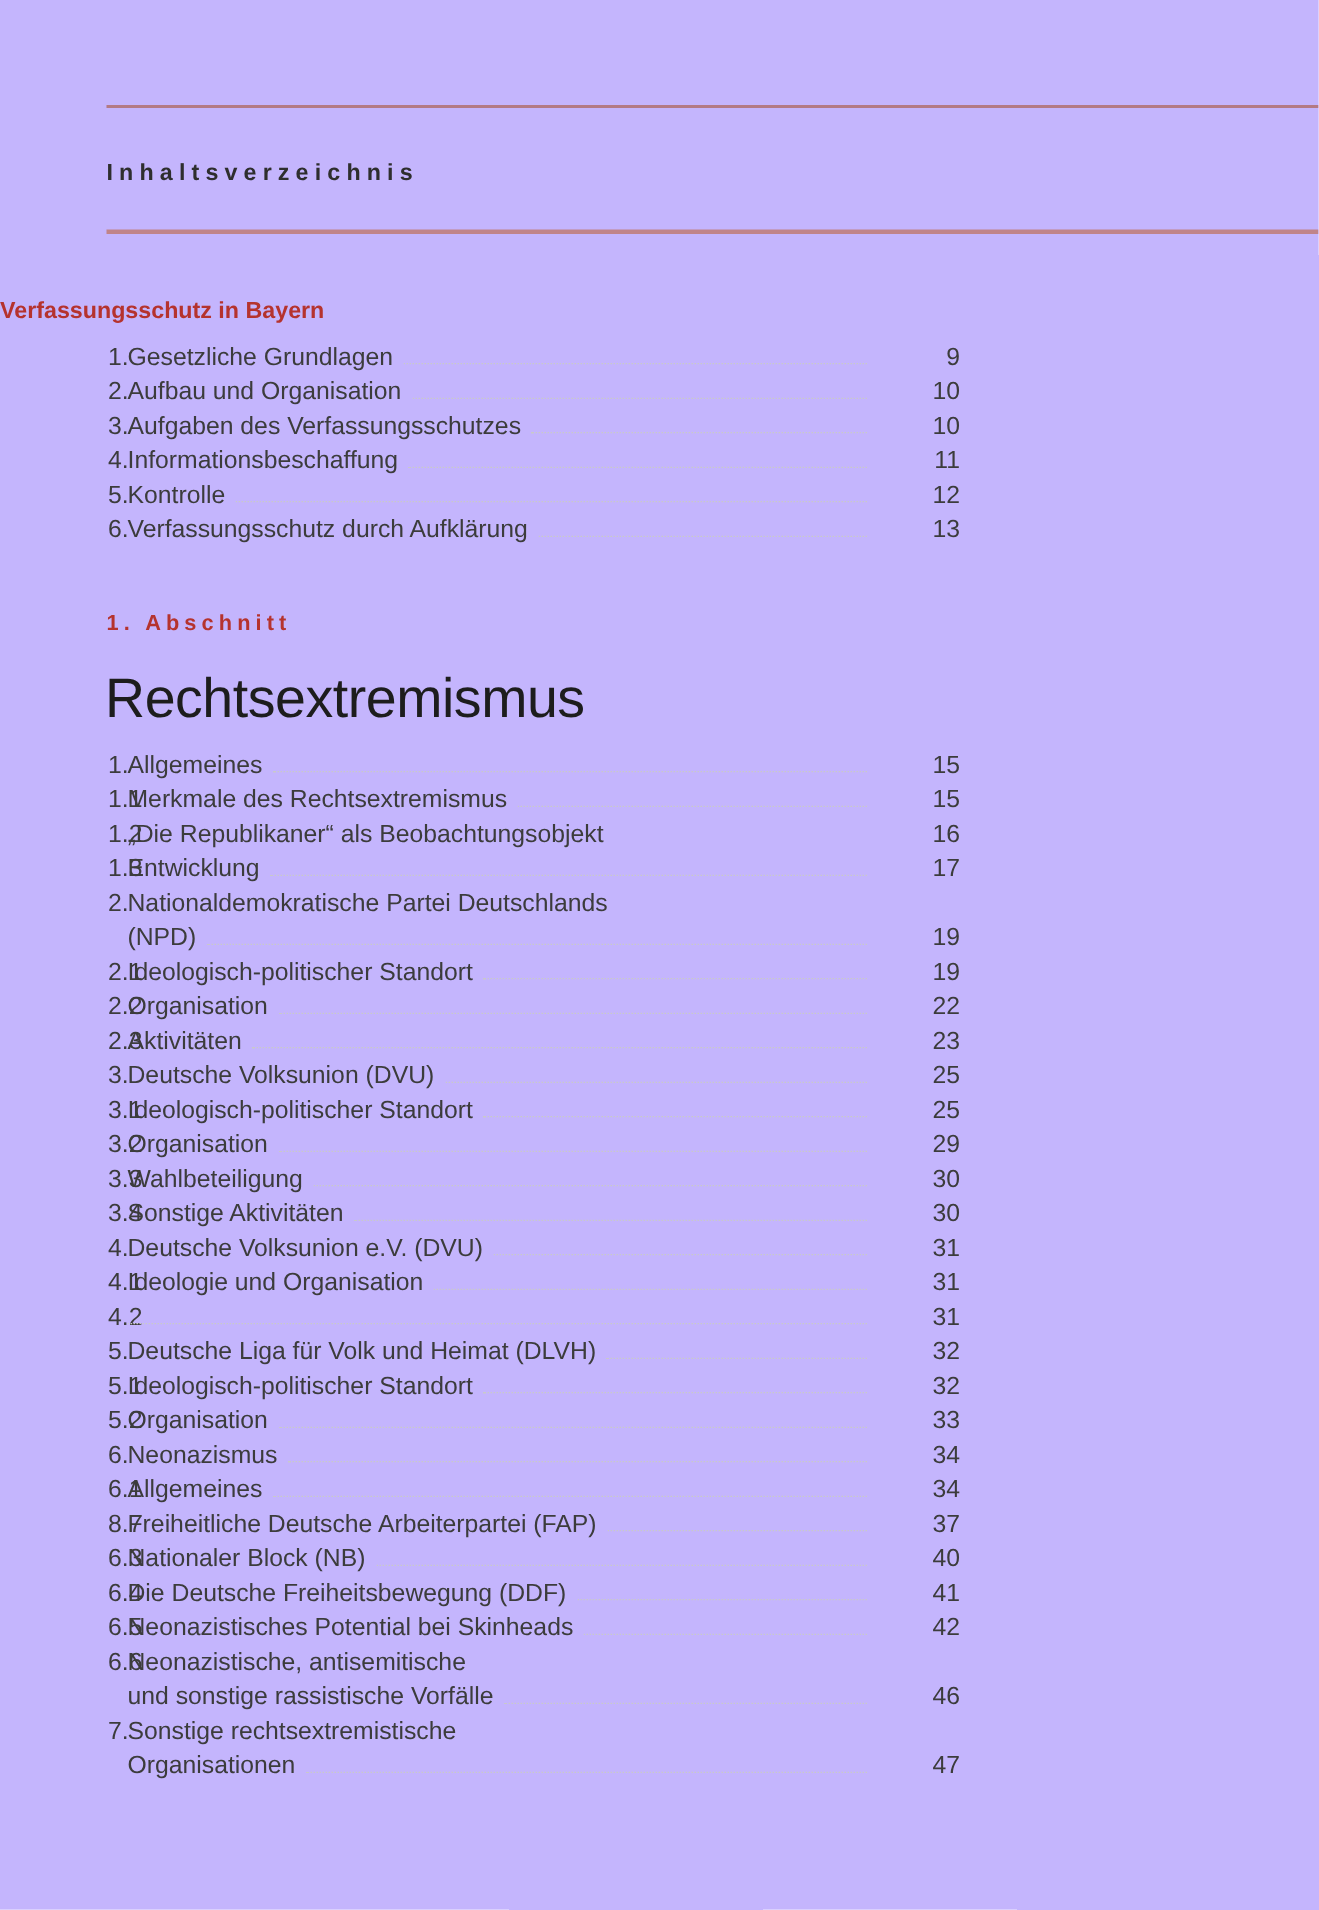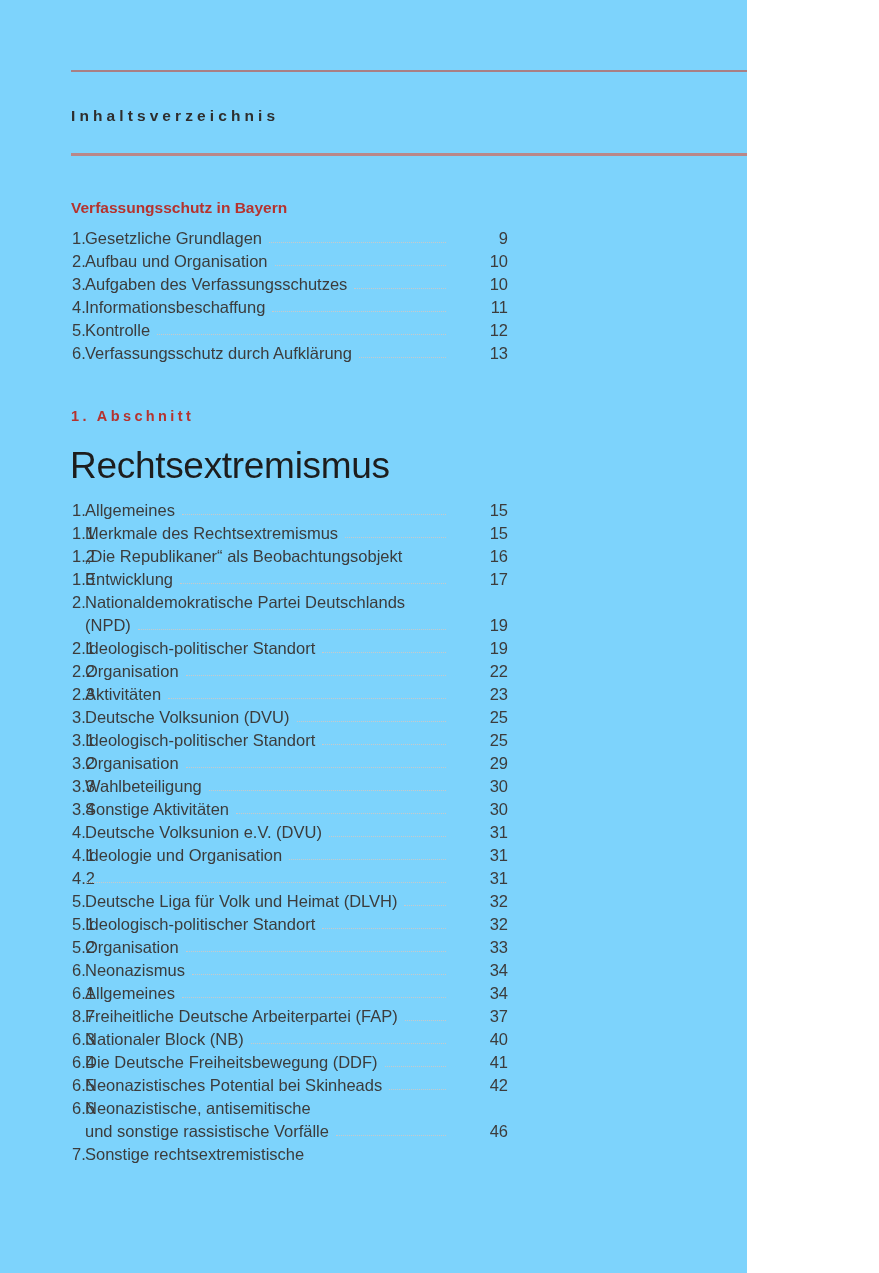--- a/index.html
+++ b/index.html
@@ -11,23 +11,23 @@
     height: 1273px;
     background: #ffffff;
     font-family: "Liberation Sans", sans-serif;
     color: #3a3a3a;
     overflow: hidden;
     position: relative;
   }
 
   .page {
     position: relative;
-    width: 747px;
+    width: 879px;
     height: 1273px;
-    background: #7dd3fc;
+    background: #c4b5fd;
   }
 
   
   .header-zone {
     position: absolute;
     left: 0;
     top: 70px;
     right: 0;
   }
   .rule-top {
@@ -55,21 +55,20 @@
   
   .section {
     position: absolute;
     left: 0;
     right: 0;
   }
   .section-heading {
     font-size: 15.5px;
     font-weight: 700;
     color: #b5332e;
-    padding-left: 71px;
     line-height: 1;
     margin-bottom: 13px;
   }
 
   .kicker {
     font-size: 14.5px;
     font-weight: 700;
     color: #b5332e;
     letter-spacing: 3.4px;
     padding-left: 71px;
@@ -369,16 +368,22 @@
           <span class="toc-label">und sonstige rassistische Vorfälle</span>
           <span class="toc-leader"></span>
           <span class="toc-page">46</span>
         </li>
         <li class="toc-row">
           <span class="toc-num">7.</span>
           <span class="toc-label">Sonstige rechtsextremistische</span>
           <span class="toc-leader blank"></span>
           <span class="toc-page empty"></span>
         </li>
+        <li class="toc-row">
+          <span class="toc-num"></span>
+          <span class="toc-label">Organisationen</span>
+          <span class="toc-leader"></span>
+          <span class="toc-page">47</span>
+        </li>
       </ul>
   </div>
 
 </div>
 
 </body></html>

